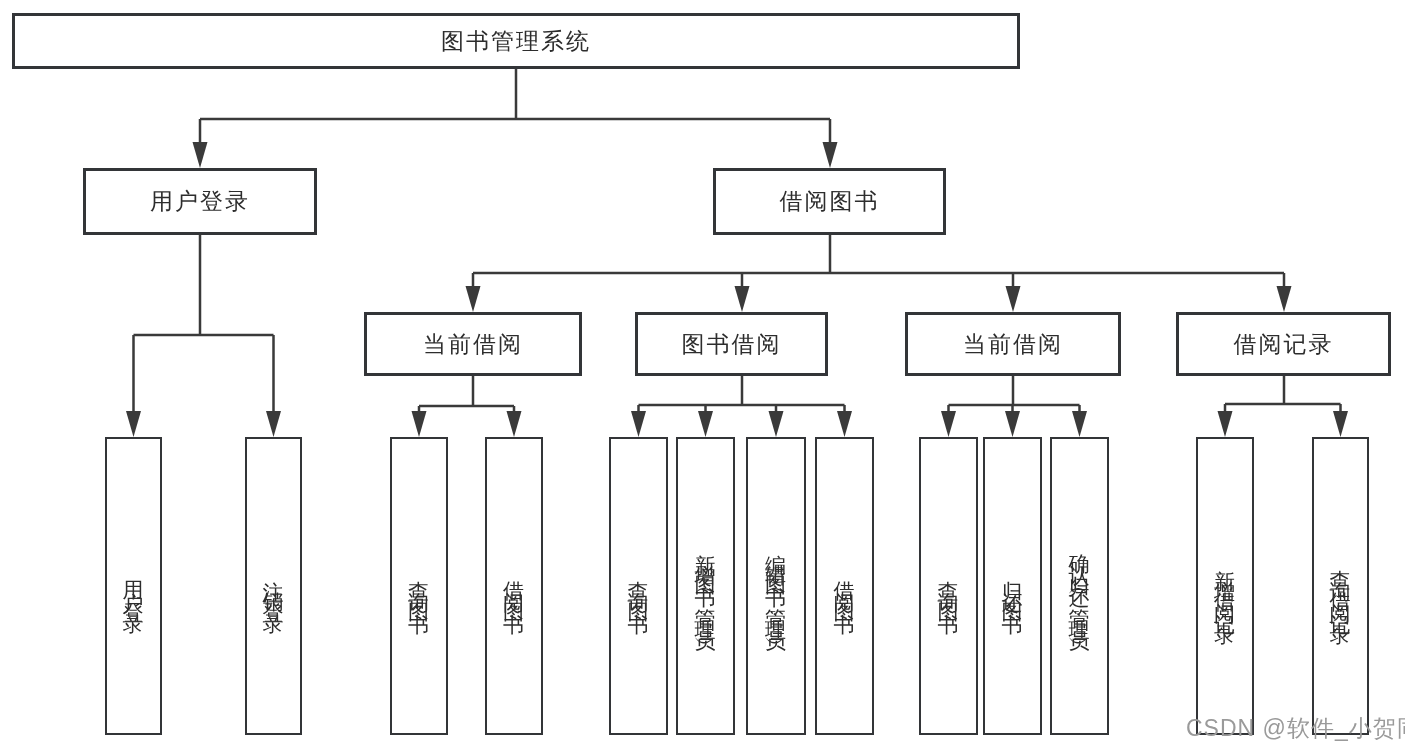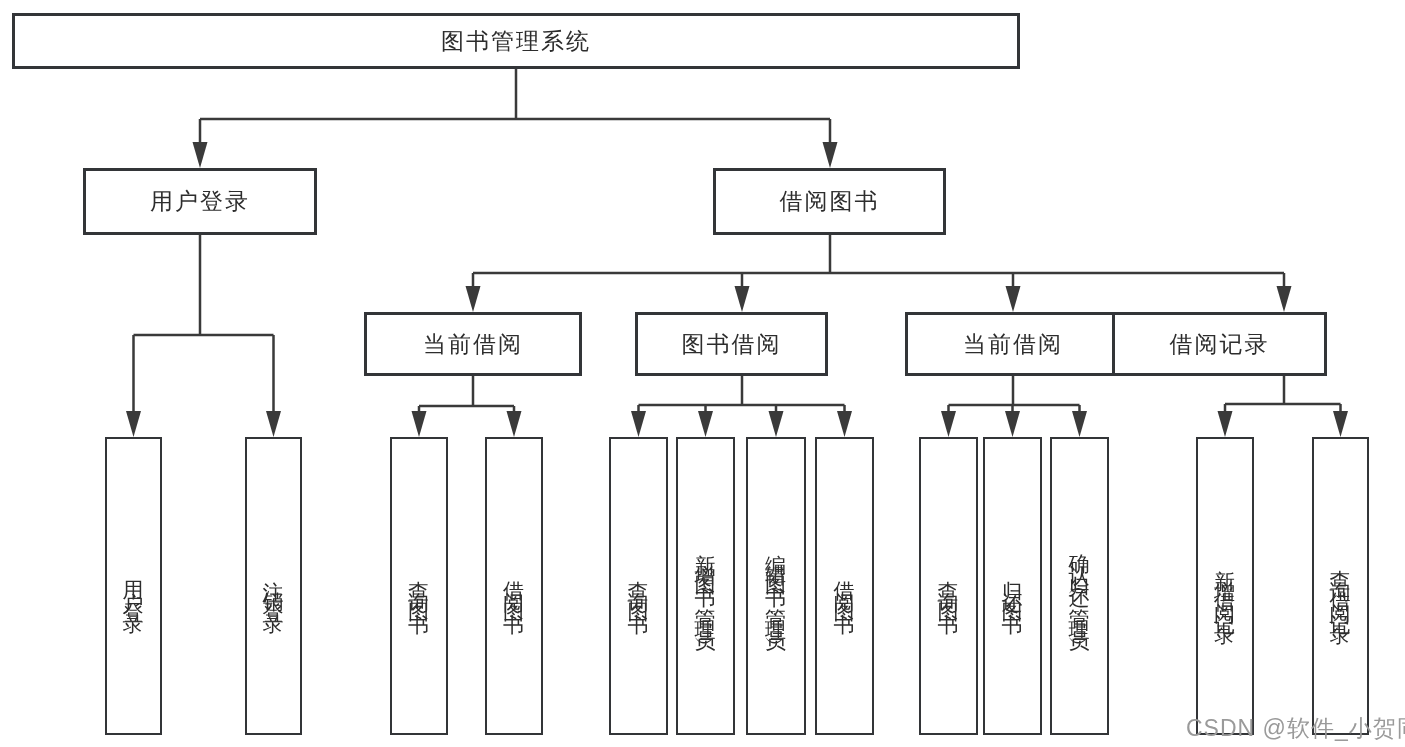--- a/index.html
+++ b/index.html
@@ -26,21 +26,21 @@
     letter-spacing:11px;
     line-height:1;
   }
   
   .n-root{left:12px;top:13px;width:1008px;height:56px;}
   .n-l2a{left:83px;top:168px;width:234px;height:67px;}
   .n-l2b{left:713px;top:168px;width:233px;height:67px;}
   .n-l3a{left:364px;top:312px;width:218px;height:64px;}
   .n-l3b{left:635px;top:312px;width:193px;height:64px;}
   .n-l3c{left:905px;top:312px;width:216px;height:64px;}
-  .n-l3d{left:1112px;top:312px;width:215px;height:64px;}
+  .n-l3d{left:1176px;top:312px;width:215px;height:64px;}
   
   .n-a1{left:105px;top:437px;width:57px;height:298px;}
   .n-a2{left:245px;top:437px;width:57px;height:298px;}
   .n-b1{left:390px;top:437px;width:58px;height:298px;}
   .n-b2{left:485px;top:437px;width:58px;height:298px;}
   .n-c1{left:609px;top:437px;width:59px;height:298px;}
   .n-c2{left:676px;top:437px;width:59px;height:298px;}
   .n-c3{left:746px;top:437px;width:60px;height:298px;}
   .n-c4{left:815px;top:437px;width:59px;height:298px;}
   .n-d1{left:919px;top:437px;width:59px;height:298px;}

